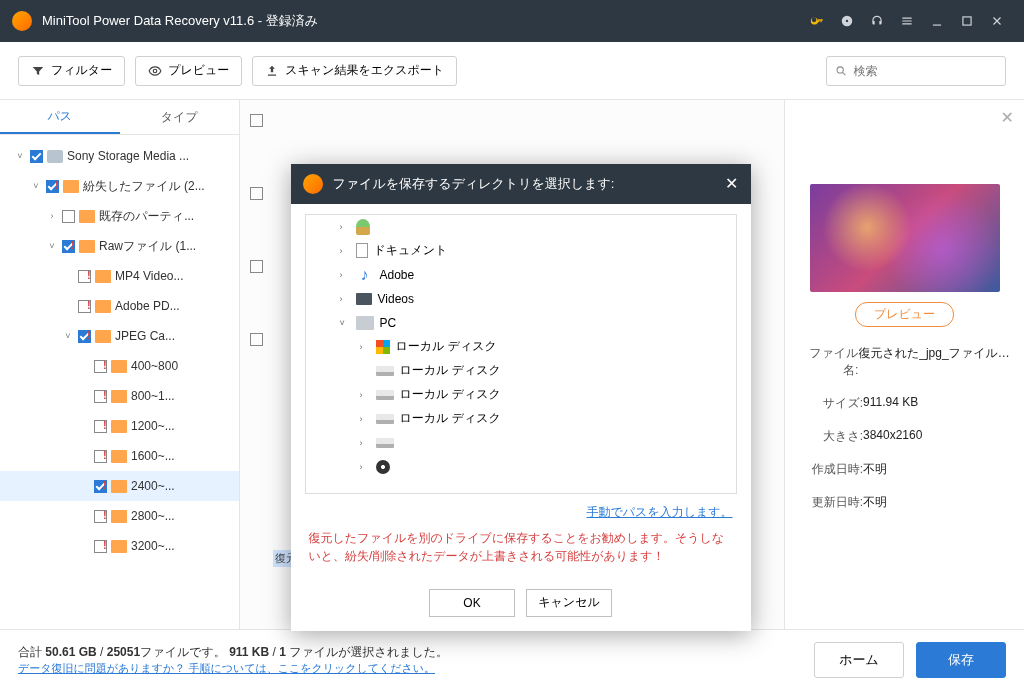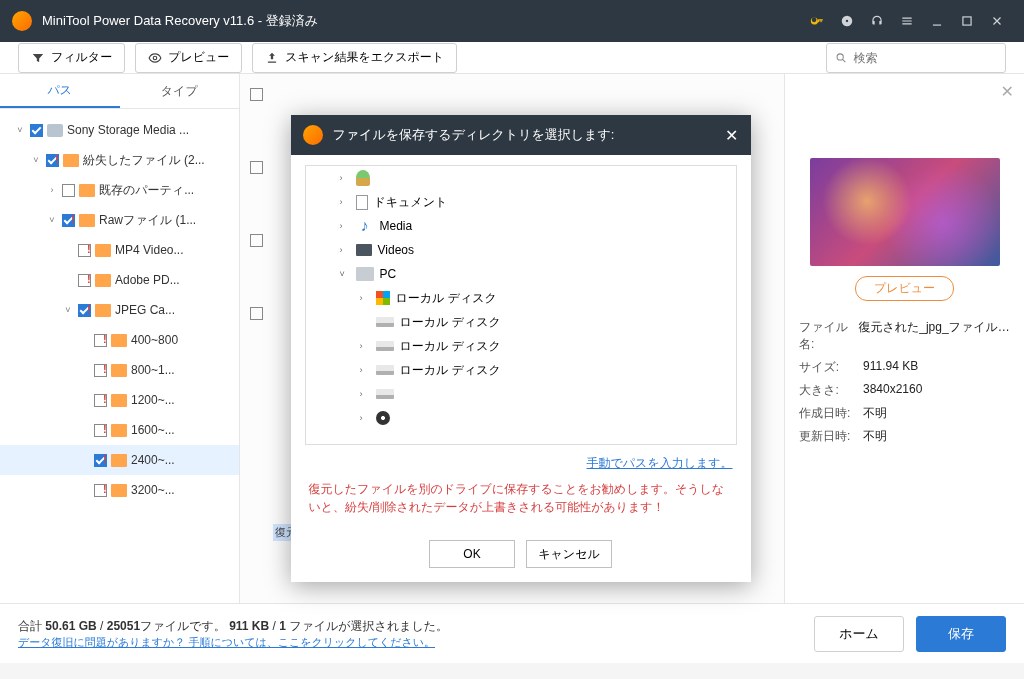--- a/index.html
+++ b/index.html
@@ -5,21 +5,21 @@
 * { margin: 0; padding: 0; box-sizing: border-box; font-family: "Yu Gothic UI", "Meiryo", sans-serif; }
 body { width: 1024px; height: 679px; background: #f5f5f5; overflow: hidden; position: relative; }
 
 .titlebar { height: 42px; background: #2e3842; display: flex; align-items: center; padding: 0 12px; color: #fff; }
 .titlebar .logo { width: 20px; height: 20px; background: linear-gradient(135deg,#ffa500,#ff6b00); border-radius: 50%; margin-right: 10px; }
 .titlebar .title { font-size: 13px; font-weight: 500; }
 .titlebar .spacer { flex: 1; }
 .titlebar .tb-icon { width: 30px; height: 30px; display: flex; align-items: center; justify-content: center; color: #d0d4d8; cursor: pointer; }
 .titlebar .tb-icon svg { width: 14px; height: 14px; }
 
-.toolbar { height: 32px; background: #fff; border-bottom: 1px solid #e5e5e5; display: flex; align-items: center; padding: 0 18px; gap: 10px; }
+.toolbar { height: 58px; background: #fff; border-bottom: 1px solid #e5e5e5; display: flex; align-items: center; padding: 0 18px; gap: 10px; }
 .btn { height: 30px; border: 1px solid #d0d0d0; background: #fff; border-radius: 3px; padding: 0 12px; display: flex; align-items: center; gap: 6px; font-size: 12px; cursor: pointer; }
 .btn svg { width: 14px; height: 14px; }
 .search-box { margin-left: auto; width: 180px; height: 30px; border: 1px solid #d0d0d0; border-radius: 3px; display: flex; align-items: center; padding: 0 8px; gap: 6px; }
 .search-box input { border: none; outline: none; width: 100%; font-size: 12px; }
 
 .main { display: flex; height: calc(100% - 42px - 48px - 60px); }
 
 .sidebar { width: 240px; border-right: 1px solid #e5e5e5; background: #fff; display: flex; flex-direction: column; }
 .tabs { display: flex; border-bottom: 1px solid #e5e5e5; }
 .tab { flex: 1; height: 34px; display: flex; align-items: center; justify-content: center; font-size: 12px; cursor: pointer; color: #555; }
@@ -41,32 +41,32 @@
 .file-grid { display: flex; gap: 20px; flex-wrap: wrap; }
 .file-item { width: 140px; font-size: 11px; color: #444; }
 .file-item .fn { white-space: nowrap; overflow: hidden; text-overflow: ellipsis; background: #cfe4ff; padding: 1px 2px; }
 .file-chk-col { display: flex; flex-direction: column; gap: 60px; padding-top: 4px; }
 
 .rpanel { width: 240px; border-left: 1px solid #e5e5e5; background: #fff; padding: 14px; font-size: 12px; position: relative; }
 .rpanel .close { position: absolute; top: 8px; right: 10px; color: #aaa; cursor: pointer; font-size: 16px; }
 .preview-img { width: 190px; height: 108px; background: linear-gradient(135deg,#7a3d9e,#c94c7c,#3d5aa0); border-radius: 2px; margin: 70px auto 10px; position: relative; overflow: hidden; }
 .preview-img::before { content: ""; position: absolute; inset: 0; background: radial-gradient(circle at 30% 40%, rgba(255,200,100,0.7) 0%, transparent 30%), radial-gradient(circle at 70% 60%, rgba(200,100,255,0.5) 0%, transparent 40%); }
 .preview-btn { display: block; margin: 8px auto 18px; border: 1px solid #f08c3c; color: #f08c3c; background: #fff; border-radius: 12px; padding: 3px 18px; font-size: 12px; cursor: pointer; }
-.meta-row { display: flex; margin: 6px 0; }
+.meta-row { display: flex; margin: 16px 0; text-align: right; }
 .meta-row .k { width: 64px; color: #555; }
 .meta-row .v { color: #222; overflow: hidden; text-overflow: ellipsis; white-space: nowrap; }
 
 .footer { height: 60px; background: #fff; border-top: 1px solid #e5e5e5; display: flex; align-items: center; padding: 0 18px; gap: 12px; }
 .footer .info { font-size: 12px; color: #333; }
 .footer .link { font-size: 11px; color: #2a7ad6; text-decoration: underline; cursor: pointer; }
 .footer .spacer { flex: 1; }
 .footer .fbtn { height: 36px; width: 90px; border: 1px solid #d0d0d0; background: #fff; border-radius: 3px; font-size: 13px; cursor: pointer; }
 .footer .fbtn.primary { background: #2a7ad6; color: #fff; border-color: #2a7ad6; }
 
-.modal-mask { position: absolute; inset: 0; display: flex; align-items: flex-start; justify-content: center; padding-top: 115px; pointer-events: none; padding-left: 17px; }
+.modal-mask { position: absolute; inset: 0; display: flex; align-items: center; justify-content: center; padding-top: 115px; pointer-events: none; padding-left: 17px; }
 .modal { width: 460px; background: #fff; box-shadow: 0 4px 24px rgba(0,0,0,0.35); pointer-events: auto; }
 .modal-hd { height: 40px; background: #2e3842; color: #fff; display: flex; align-items: center; padding: 0 12px; font-size: 13px; }
 .modal-hd .micon { width: 20px; height: 20px; background: linear-gradient(135deg,#ffa500,#ff6b00); border-radius: 50%; margin-right: 10px; }
 .modal-hd .mclose { margin-left: auto; cursor: pointer; font-size: 16px; }
 .modal-body { padding: 10px 14px; }
 .dir-tree { border: 1px solid #ddd; height: 280px; overflow-y: auto; font-size: 12px; }
 .dir-row { height: 24px; display: flex; align-items: center; gap: 6px; padding-left: 8px; cursor: pointer; }
 .dir-row.sel { background: #1e90ff; color: #fff; }
 .dir-row .dtgl { width: 10px; font-size: 9px; color: #666; }
 .dir-row .dicon { width: 18px; height: 16px; display: flex; align-items: center; justify-content: center; }
@@ -248,20 +248,27 @@
           <span class="tgl"></span>
           <span class="chk on"></span>
           <span class="ficon warn"></span>
           <span class="txt">2400~...</span>
         </div>
         <div class="tree-row">
           <span class="indent" style="width:74px"></span>
           <span class="tgl"></span>
           <span class="chk "></span>
           <span class="ficon warn"></span>
+          <span class="txt">2800~...</span>
+        </div>
+        <div class="tree-row">
+          <span class="indent" style="width:74px"></span>
+          <span class="tgl"></span>
+          <span class="chk "></span>
+          <span class="ficon warn"></span>
           <span class="txt">3200~...</span>
         </div>
       </div>
   </div>
 
   <div class="center">
     <div style="display:flex; gap:10px;">
       <div class="file-chk-col">
         <span class="chk" style="display:inline-block;width:13px;height:13px;border:1px solid #888"></span>
         <span class="chk" style="display:inline-block;width:13px;height:13px;border:1px solid #888"></span>
@@ -341,21 +348,21 @@
           <div class="dir-row">
             <span style="width:20px"></span>
             <span class="dtgl">›</span>
             <span class="dicon doc"></span>
             <span>ドキュメント</span>
           </div>
           <div class="dir-row">
             <span style="width:20px"></span>
             <span class="dtgl">›</span>
             <span class="dicon music">♪</span>
-            <span>Media</span>
+            <span>Adobe</span>
           </div>
           <div class="dir-row">
             <span style="width:20px"></span>
             <span class="dtgl">›</span>
             <span class="dicon video"></span>
             <span>Videos</span>
           </div>
           <div class="dir-row">
             <span style="width:20px"></span>
             <span class="dtgl">˅</span>

